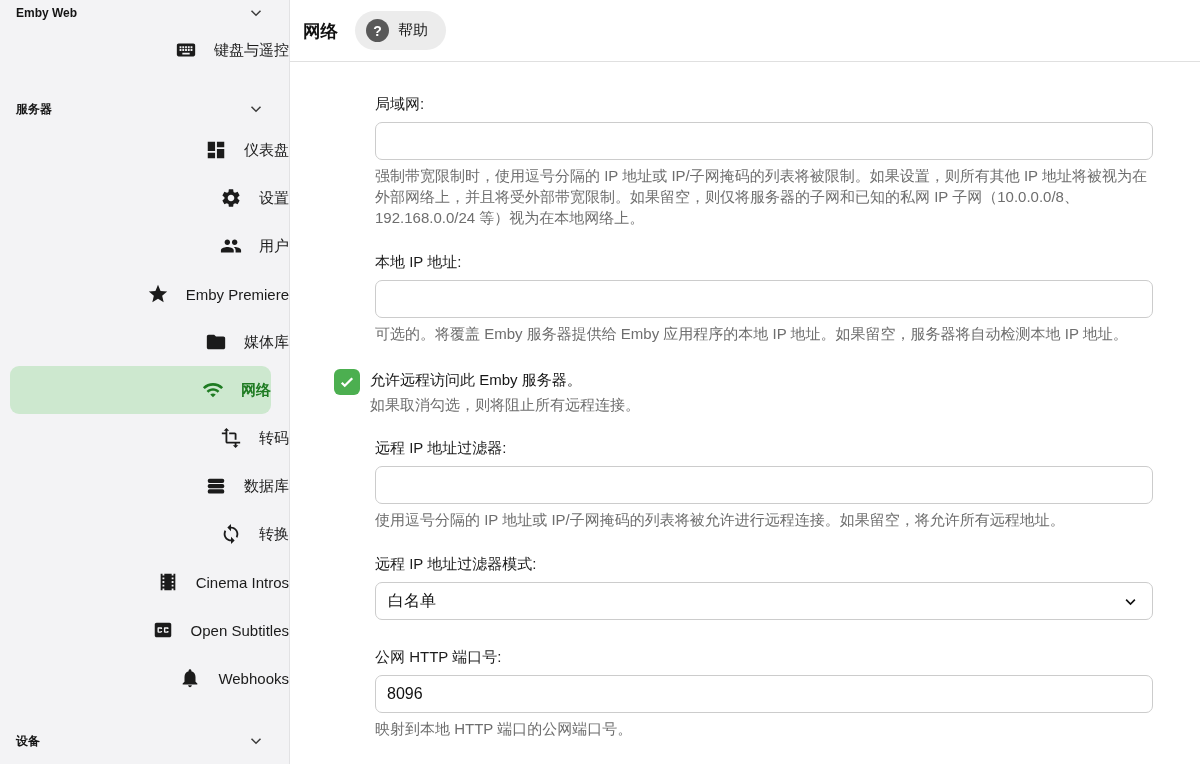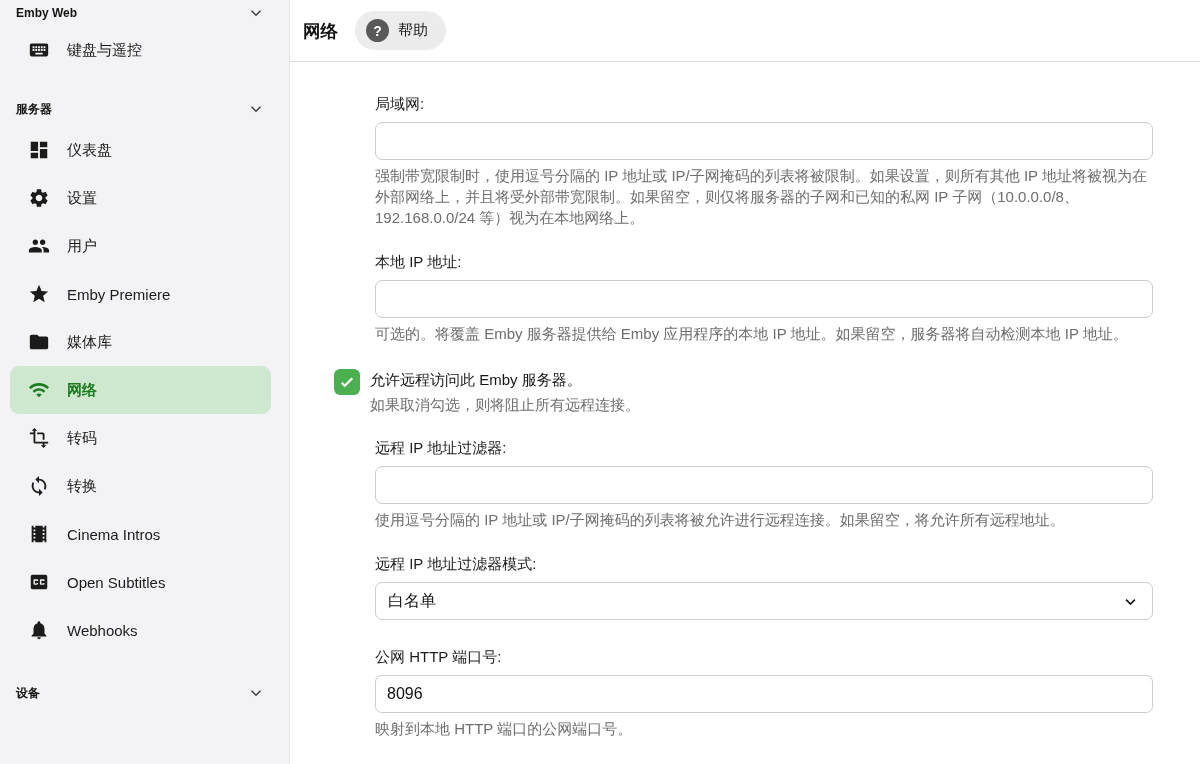--- a/index.html
+++ b/index.html
@@ -9,21 +9,21 @@
 
   
   .sidebar { width:290px; min-width:290px; height:764px; background:#f3f3f5;
     border-right:1px solid #e2e2e4; overflow:hidden; }
   .sb-header { height:26px; display:flex; align-items:center; justify-content:space-between;
     padding:0 24px 0 16px; font-size:12px; font-weight:bold; color:#141414; }
   .sb-header.srv { margin-top:20px; height:30px; }
   .sb-header.dev { margin-top:24px; height:30px; }
   .chev { width:18px; height:18px; stroke:#3c3c3c; stroke-width:2; fill:none; }
   .nav-item { height:48px; display:flex; align-items:center; gap:17px;
-    padding-left:28px; font-size:15px; color:#1b1b1b; cursor:pointer; }
+    padding-left:28px; font-size:15px; color:#1b1b1b; cursor:pointer;justify-content:flex-end; }
   .nav-item svg { width:22px; height:22px; fill:#1b1b1b; flex:0 0 22px; }
   .nav-item.selected { background:#cde8cf; border-radius:9px;
     margin-left:10px; margin-right:18px; padding-left:18px; color:#1e7b22; font-weight:bold; }
   .nav-item.selected svg { fill:#1e7b22; }
   .items-block { margin-top:2px; }
 
   
   .main { flex:1; display:flex; flex-direction:column; background:#fff; }
   .main-header { height:72px; display:flex; align-items:center; gap:17px;
     padding-left:13px; border-bottom:1px solid #e0e0e0; }
@@ -122,20 +122,28 @@
         <span>网络</span>
       </div>
       <div class="nav-item">
         <svg viewBox="0 0 24 24">
             <path d="M22 18v-2H8V4h2L7 1 4 4h2v2H2v2h4v8c0 1.1.9 2 2 2h8v2h-2l3 3 3-3h-2v-2h4zM10 8h6v6h2V8c0-1.1-.9-2-2-2h-6v2z"></path>
           </svg>
         <span>转码</span>
       </div>
       <div class="nav-item">
         <svg viewBox="0 0 24 24">
+            <rect x="3" y="4" width="18" height="4.6" rx="2"></rect>
+            <rect x="3" y="9.8" width="18" height="4.6" rx="2"></rect>
+            <rect x="3" y="15.6" width="18" height="4.6" rx="2"></rect>
+          </svg>
+        <span>数据库</span>
+      </div>
+      <div class="nav-item">
+        <svg viewBox="0 0 24 24">
             <path d="M12 4V1L8 5l4 4V6c3.31 0 6 2.69 6 6 0 1.01-.25 1.97-.7 2.8l1.46 1.46C19.54 15.03 20 13.57 20 12c0-4.42-3.58-8-8-8zm0 14c-3.31 0-6-2.69-6-6 0-1.01.25-1.97.7-2.8L5.24 7.74C4.46 8.97 4 10.43 4 12c0 4.42 3.58 8 8 8v3l4-4-4-4v3z"></path>
           </svg>
         <span>转换</span>
       </div>
       <div class="nav-item">
         <svg viewBox="0 0 24 24">
             <path d="M18 3v2h-2V3H8v2H6V3H4v18h2v-2h2v2h8v-2h2v2h2V3h-2zM8 17H6v-2h2v2zm0-4H6v-2h2v2zm0-4H6V7h2v2zm10 8h-2v-2h2v2zm0-4h-2v-2h2v2zm0-4h-2V7h2v2z"></path>
           </svg>
         <span>Cinema Intros</span>
       </div>

